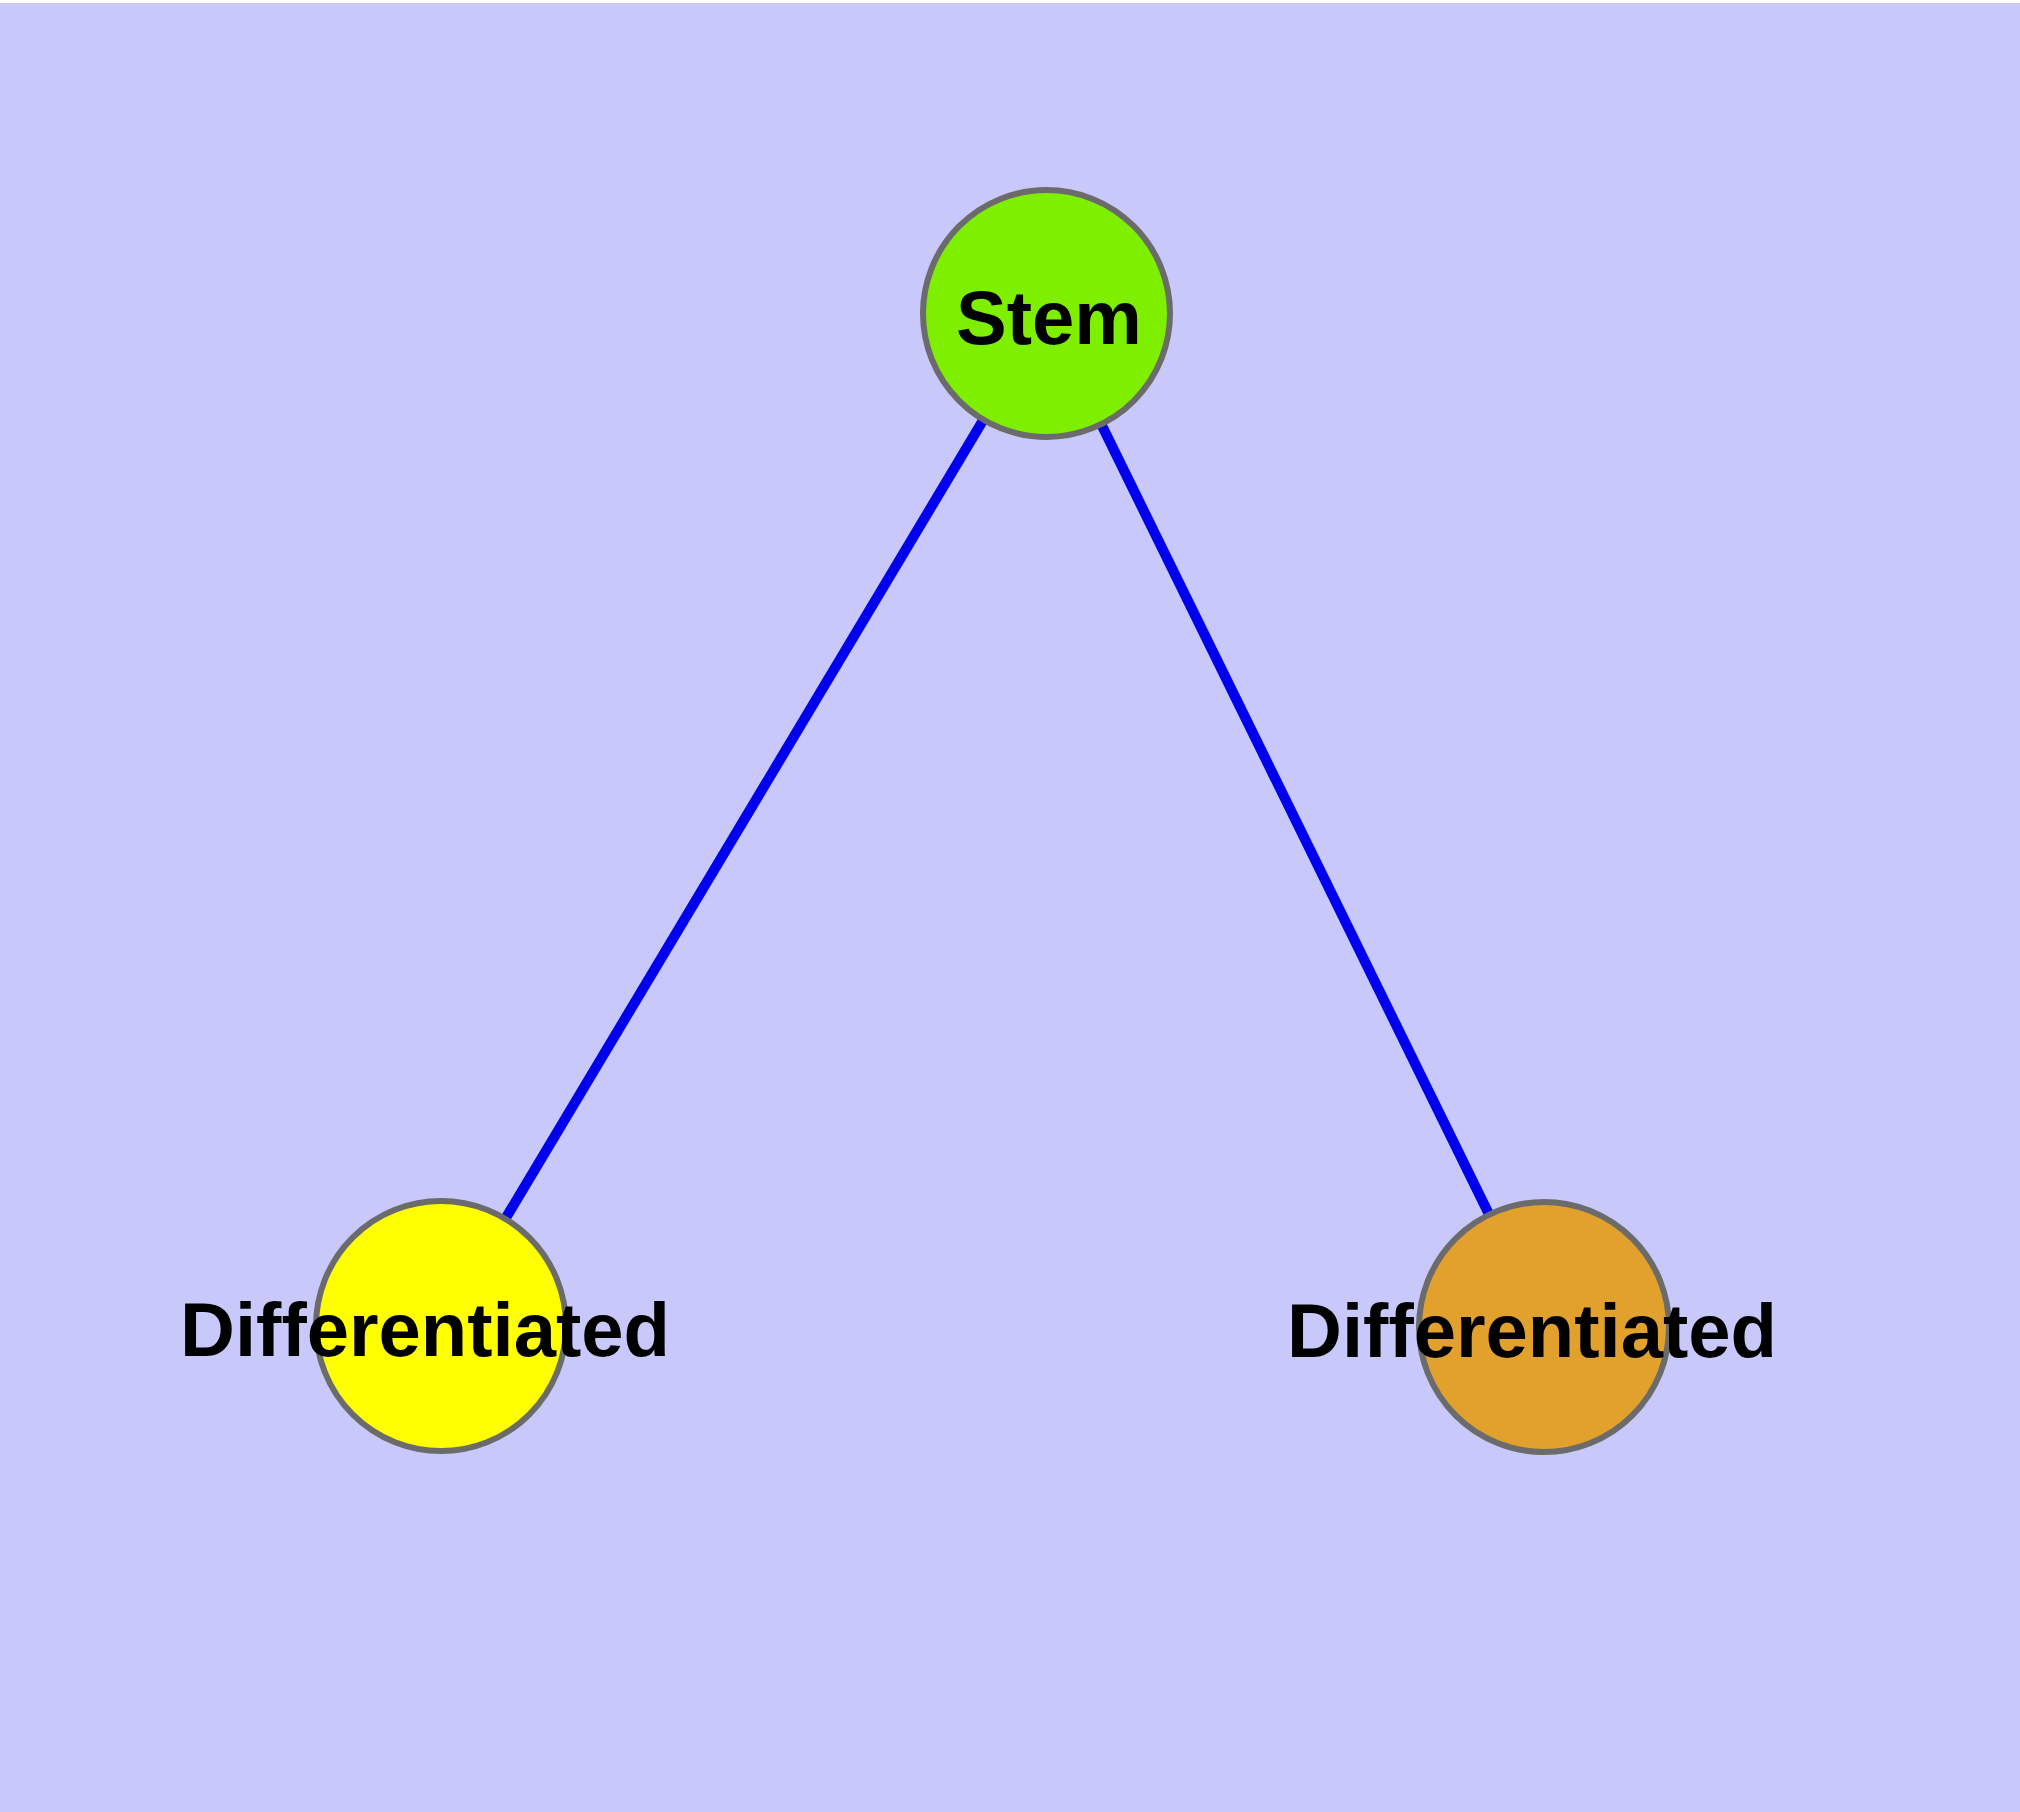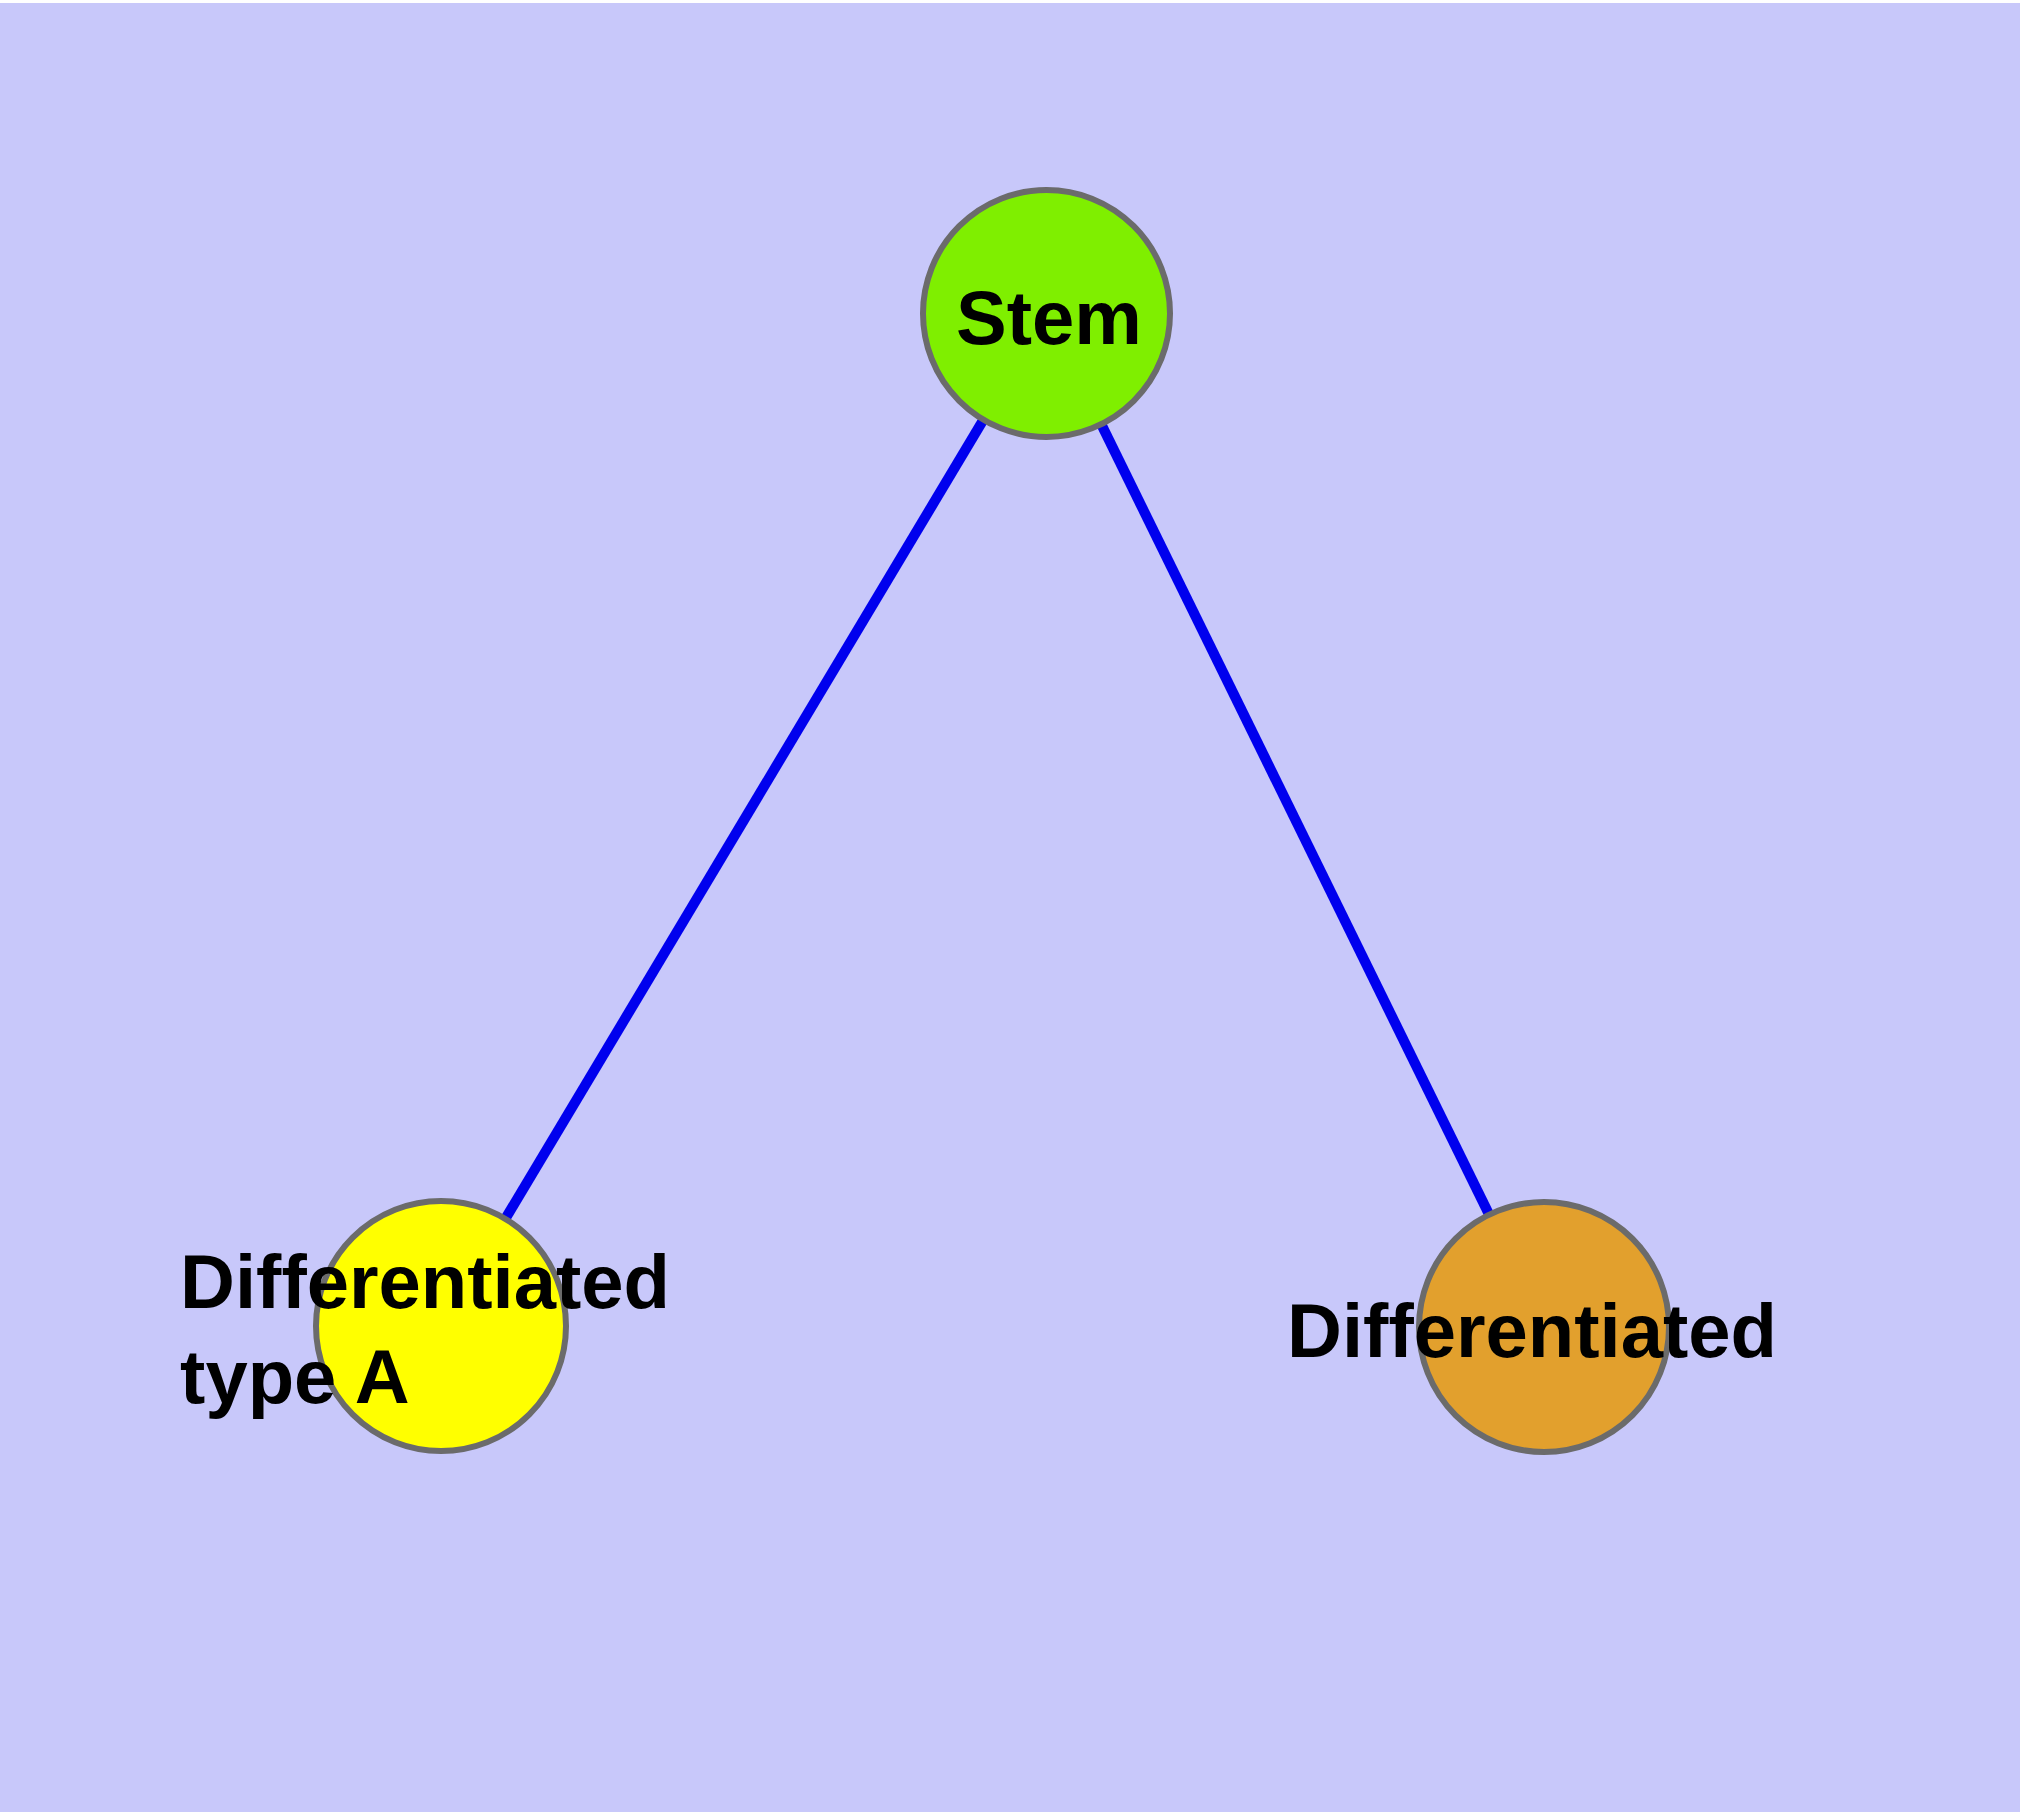--- a/index.html
+++ b/index.html
@@ -24,20 +24,21 @@
     position: absolute;
     border-radius: 50%;
     border-style: solid;
     box-sizing: border-box;
     z-index: 2;
   }
   .node-label {
     position: absolute;
     z-index: 4;
     transform: translate(-50%, -50%);
+    text-align: center;
     font-weight: bold;
     font-size: 76px;
     line-height: 95px;
     color: #000000;
     white-space: nowrap;
   }
   .top-strip {
     position: absolute;
     left: 0;
     top: 0;
@@ -59,21 +60,20 @@
   <div class="node" style="left: 920px; top: 187px; width: 253px; height: 253px; background: rgb(127, 239, 0); border-color: rgb(107, 107, 107); border-width: 6px;"></div>
   <div class="node" style="left: 313px; top: 1198px; width: 256px; height: 256px; background: rgb(255, 255, 0); border-color: rgb(107, 107, 107); border-width: 6px;"></div>
   <div class="node" style="left: 1416px; top: 1199px; width: 256px; height: 256px; background: rgb(226, 160, 45); border-color: rgb(107, 107, 107); border-width: 6px;"></div>
 
   <div class="node-label" style="left: 1049px; top: 317px; color: rgb(0, 0, 0);">
     <div class="label-line">Stem</div>
   </div>
 
   <div class="node-label" style="left: 425px; top: 1329px; color: rgb(0, 0, 0);">
     <div class="label-line">Differentiated</div>
-    <div class="label-line">type A</div>
   </div>
 
   <div class="node-label" style="left: 1532px; top: 1330px; color: rgb(0, 0, 0);">
     <div class="label-line">Differentiated</div>
   </div>
 
   <div class="top-strip" style="background: rgb(255, 255, 255);"></div>
 
 </div>
 

